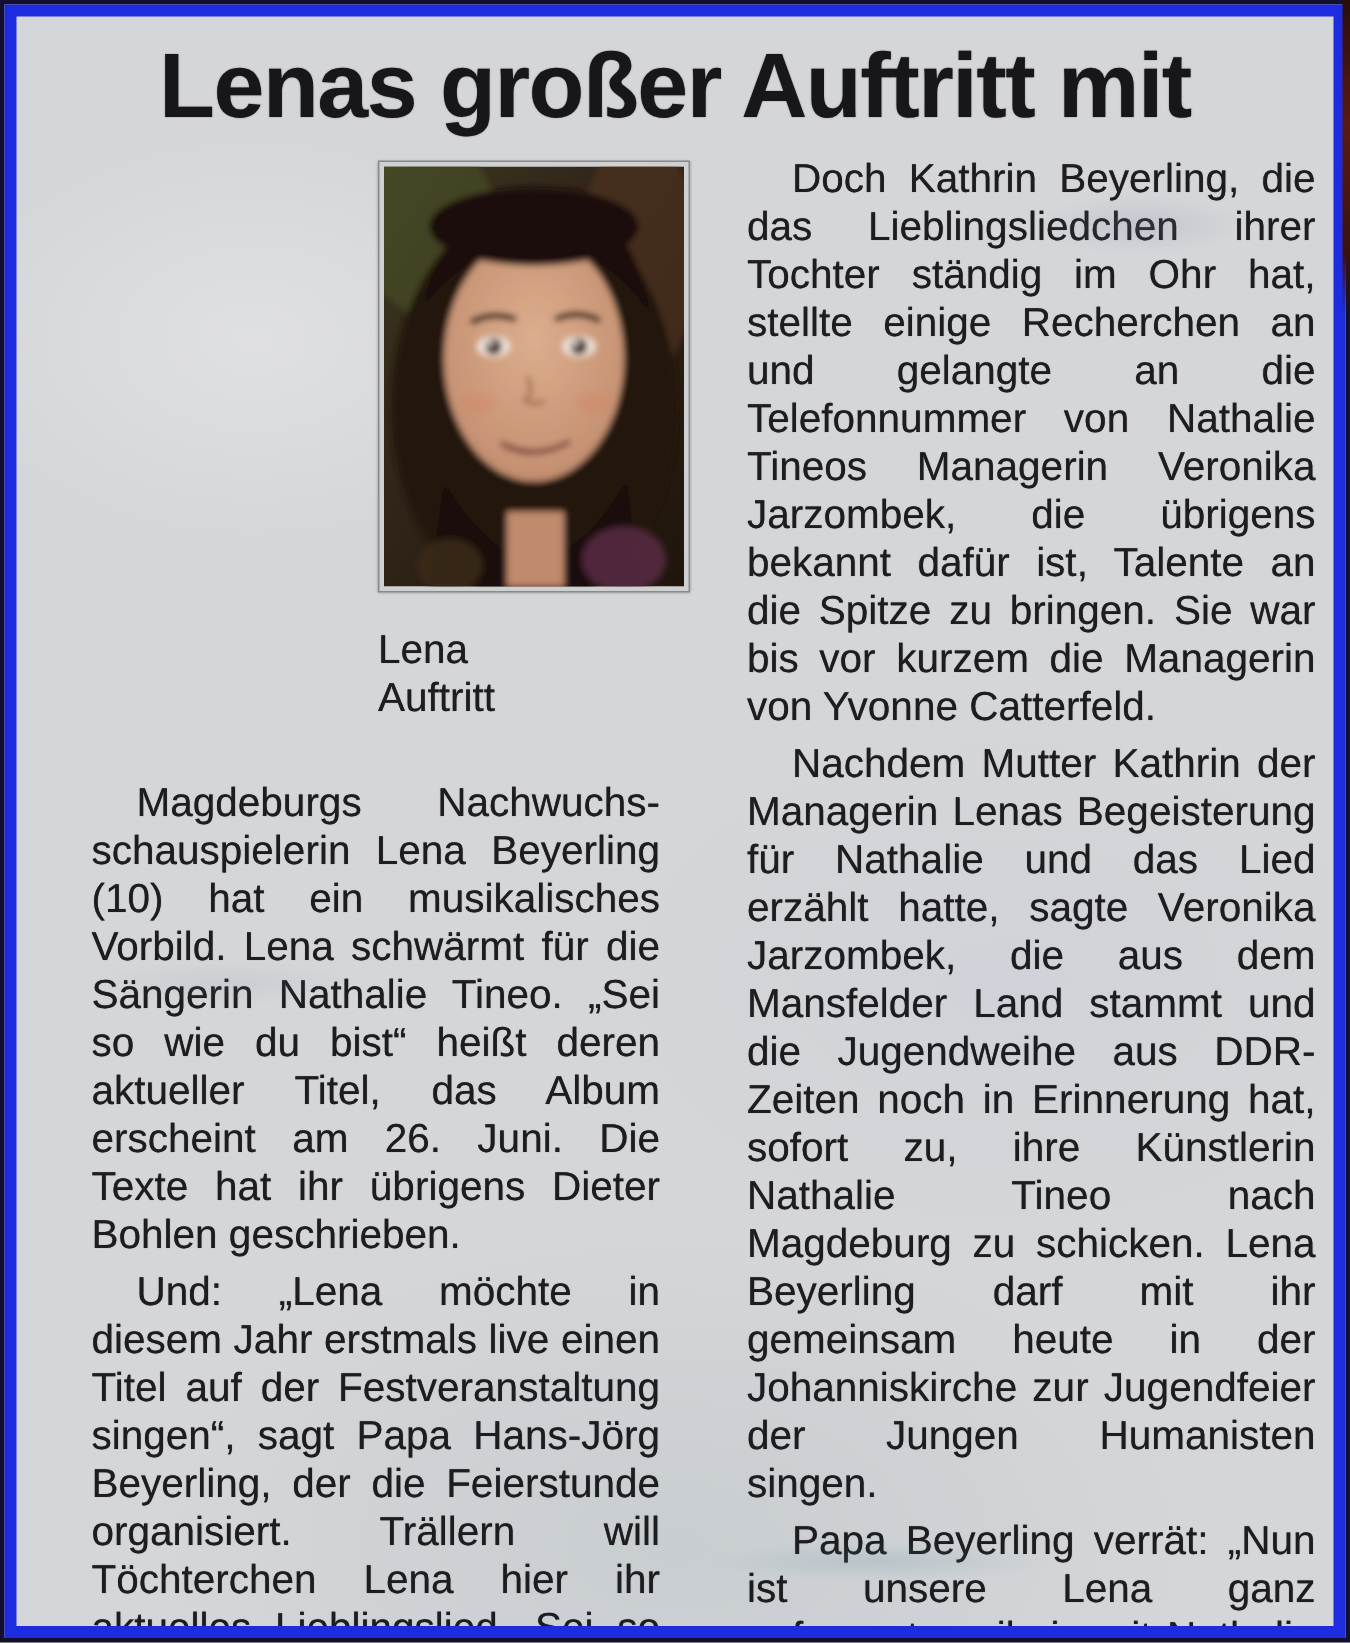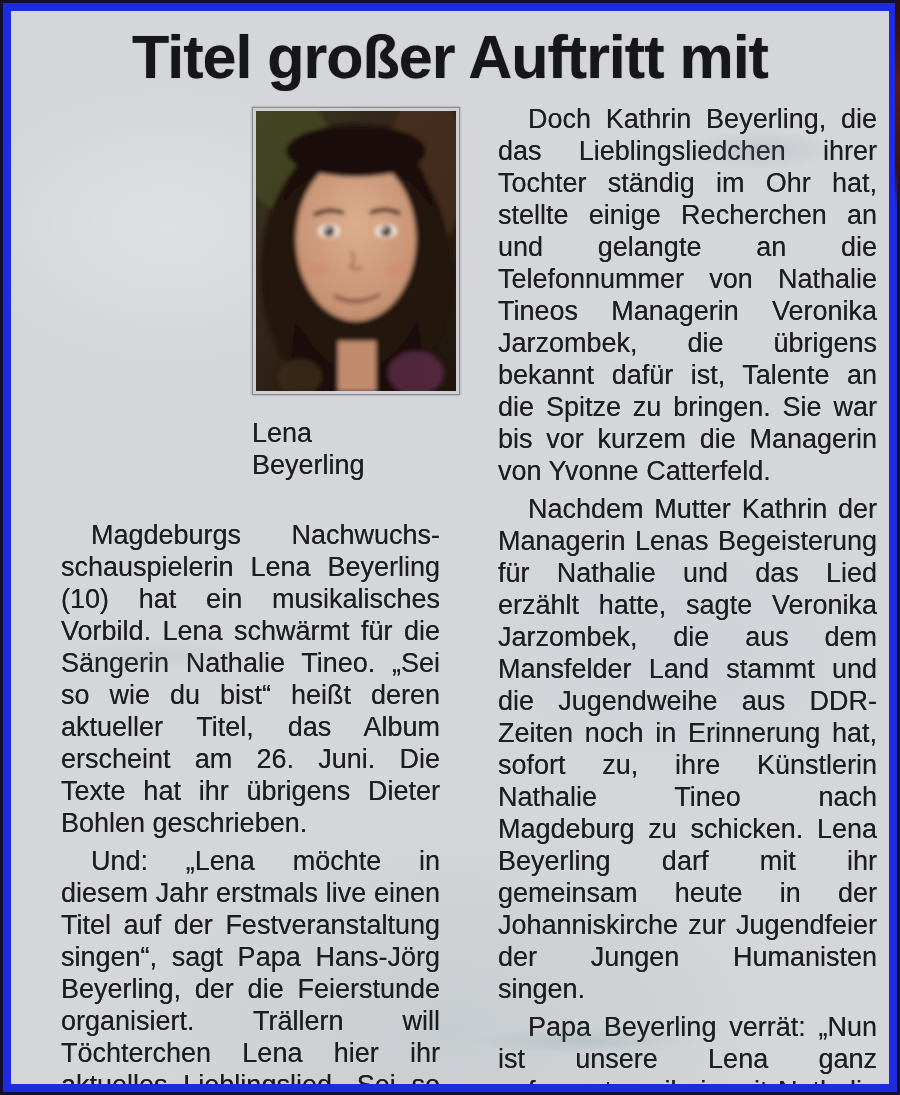--- a/index.html
+++ b/index.html
@@ -90,21 +90,21 @@
   .smudge.s3{left:60px;top:640px;width:180px;height:30px;
     background:radial-gradient(ellipse, rgba(130,140,160,.12), rgba(130,140,160,0) 70%);}
   b,.seg-b{font-weight:400;}
 </style>
 </head>
 <body>
 
 <div class="scan">
   <div class="paper">
 
-    <h1 class="headline"><span>Titel großer Auftritt mit</span><br></h1>
+    <h1 class="headline"><span>Lenas großer Auftritt mit</span><br></h1>
 
     <div class="body-cols">
 
       <div class="col left">
 
         <div class="photo-block">
           <div class="photo-frame">
             <svg viewBox="0 0 200 280" preserveAspectRatio="none">
               <defs>
                 <filter id="soft" x="-20%" y="-20%" width="140%" height="140%">
@@ -142,21 +142,21 @@
                 <ellipse cx="140" cy="158" rx="12" ry="7" fill="#cf8c6c" opacity="0.55"></ellipse>
                 <path d="M76,186 Q100,200 126,184 Q102,192 76,186 Z" fill="#9a5a52"></path>
                 <path d="M78,184 Q100,196 124,183" stroke="#7c4440" stroke-width="2.5" fill="none"></path>
                 <path d="M40,210 Q70,260 100,262 Q135,258 162,208 L170,280 L30,280 Z" fill="#1b1007"></path>
                 <rect x="82" y="230" width="38" height="50" fill="#c08a6c"></rect>
                 <ellipse cx="160" cy="262" rx="28" ry="22" fill="#5c2c48" opacity="0.8"></ellipse>
                 <ellipse cx="44" cy="266" rx="22" ry="18" fill="#3a2a16" opacity="0.9"></ellipse>
               </g>
             </svg>
           </div>
-          <div class="photo-caption"><span>Lena</span><br><span>Beyerling</span></div>
+          <div class="photo-caption"><span>Lena</span><br><span>Auftritt</span></div>
         </div>
 
         <p class="para indent"><span>Magdeburgs Nachwuchs-schauspielerin </span><span class="seg-b">Lena Beyerling</span><span> (10) hat ein musikalisches Vorbild. Lena schwärmt für die Sängerin </span><span class="seg-b">Nathalie Tineo.</span><span> „Sei so wie du bist“ heißt deren aktueller Titel, das Album erscheint am 26. Juni. Die Texte hat ihr übrigens </span><span class="seg-b">Dieter Bohlen</span><span> geschrieben.</span></p>
         <p class="para indent"><span>Und: „Lena möchte in diesem Jahr erstmals live einen Titel auf der Festveranstaltung singen“, sagt Papa </span><span class="seg-b">Hans-Jörg Beyerling</span><span>, der die Feierstunde organisiert. Trällern will Töchterchen Lena hier ihr aktuelles Lieblingslied „Sei so wie du bist“. Die ganze Familie Beyerling „ist jetzt Familie im ‚Sei so wie du bist‘-Fieber. Anfangs sollte Lena den Titel allein singen.“</span></p>
       </div>
 
       <div class="col right">
         <p class="para indent"><span>Doch </span><span class="seg-b">Kathrin Beyerling</span><span>, die das Lieblingsliedchen ihrer Tochter ständig im Ohr hat, stellte einige Recherchen an und gelangte an die Telefonnummer von Nathalie Tineos Managerin </span><span class="seg-b">Veronika Jarzombek</span><span>, die übrigens bekannt dafür ist, Talente an die Spitze zu bringen. Sie war bis vor kurzem die Managerin von </span><span class="seg-b">Yvonne Catterfeld</span><span>.</span></p>
         <p class="para indent"><span>Nachdem Mutter Kathrin der Managerin Lenas Begeisterung für Nathalie und das Lied erzählt hatte, sagte Veronika Jarzombek, die aus dem Mansfelder Land stammt und die Jugendweihe aus DDR-Zeiten noch in Erinnerung hat, sofort zu, ihre Künstlerin Nathalie Tineo nach Magdeburg zu schicken. Lena Beyerling darf mit ihr gemeinsam heute in der Johanniskirche zur Jugendfeier der Jungen Humanisten singen.</span></p>
         <p class="para indent"><span><span>Papa Beyerling verrät: „Nun ist unsere Lena ganz aufgeregt, weil sie mit Nathalie auf der Bühne stehen wird.“</span></span><span class="byline">(ast)</span></p>

